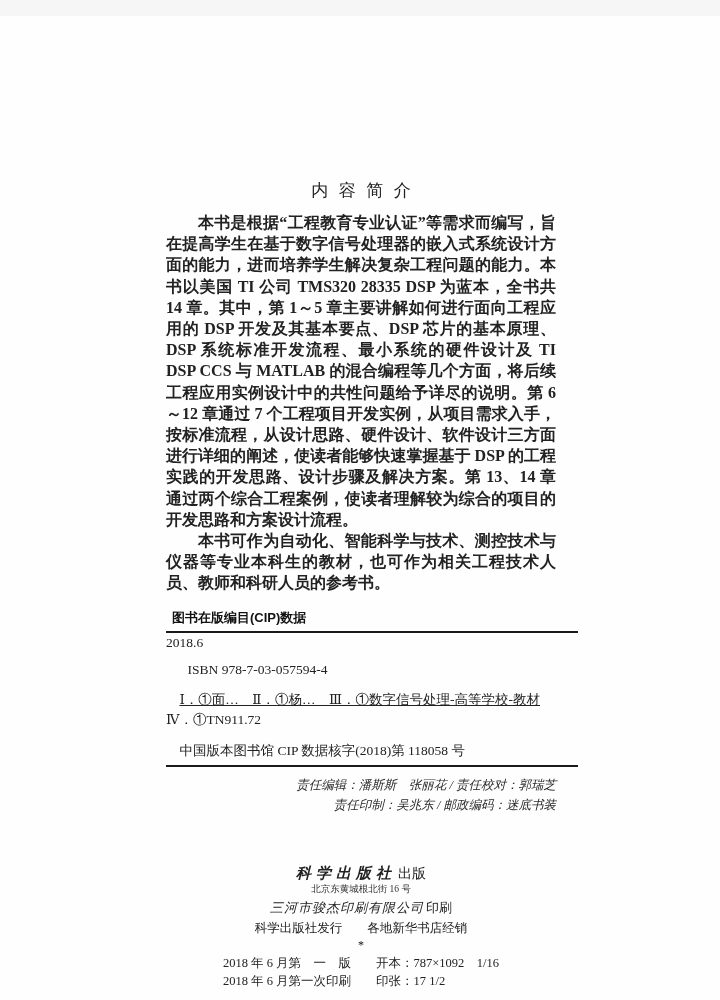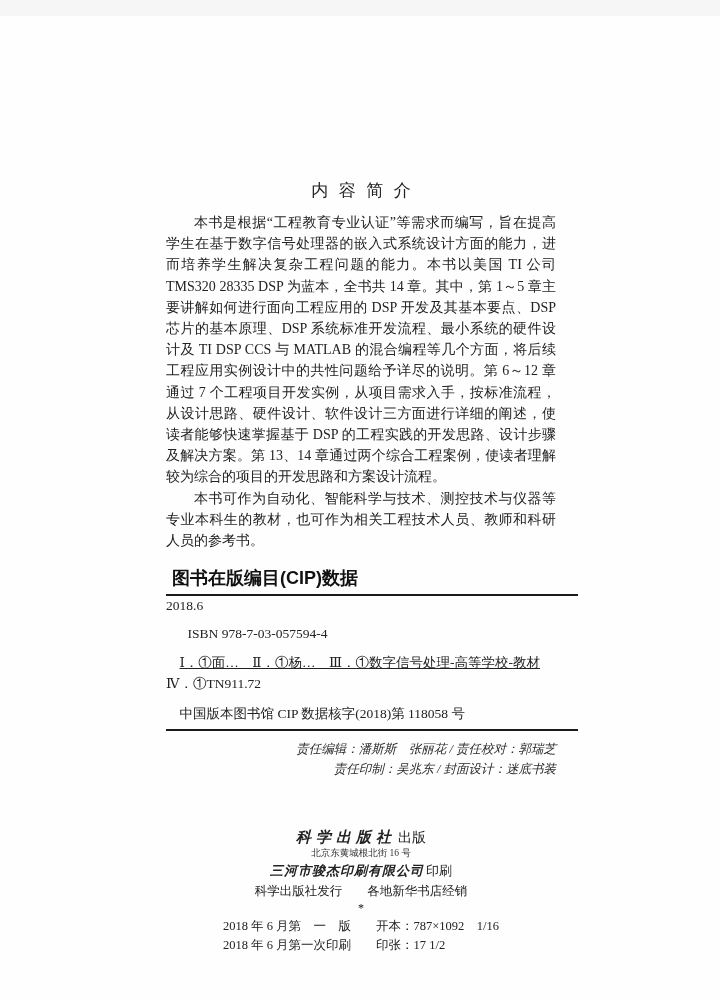--- a/index.html
+++ b/index.html
@@ -24,32 +24,33 @@
     font-size: 17px;
     line-height: 24px;
     font-weight: 400;
     text-align: center;
     letter-spacing: 0.62em;
     text-indent: 0.62em;
     color: #222;
   }
   .body-para {
     margin: 0;
-    font-size: 14px;
+    font-size: 16px;
     line-height: 21.2px;
     text-align: justify;
     text-indent: 2em;
     color: #222;
+    font-weight: bold;
   }
   .body-para.first { margin-top: 9px; }
   .cip-block { margin-top: 15px; }
   .cip-header {
     margin: 0 0 0 6px;
     font-family: "Liberation Sans", "DejaVu Sans", sans-serif;
-    font-size: 18px;
+    font-size: 13px;
     font-weight: 700;
     color: #111;
   }
   .cip-rule {
     width: 412px;
     height: 0;
     border: none;
     border-top: 2px solid #1a1a1a;
     margin: 4px 0 0 0;
   }
@@ -85,21 +86,21 @@
   .brand-name {
     font-weight: 700;
     font-style: italic;
     font-size: 15px;
     letter-spacing: 5px;
     margin-right: 2px;
     text-align: right;
   }
   .imprint-small { font-size: 9.5px; line-height: 13.5px; color: #333; }
   .printer-line { font-size: 13px; line-height: 18px; margin-top: 2px !important; }
-  .printer-name { font-weight: 700; font-style: italic; letter-spacing: 1px; margin-right: 2px; }
+  .printer-name { font-weight: 400; font-style: italic; letter-spacing: 1px; margin-right: 2px; }
   .distribution-line { font-size: 12.5px; line-height: 17px; margin-top: 3px !important; }
   .star-line { font-size: 12px; line-height: 12px; margin-top: 2px !important; color: #111; }
   .edition-block {
     display: inline-block;
     text-align: left;
     margin-top: 3px;
   }
   .edition-block p { font-size: 12.5px; line-height: 18.5px; }
 </style>
 </head>
@@ -119,21 +120,21 @@
       <p class="cip-line cip-year">2018.6</p>
       <p class="cip-line cip-isbn">ISBN 978-7-03-057594-4</p>
       <p class="cip-line cip-class1">Ⅰ．①面…　Ⅱ．①杨…　Ⅲ．①数字信号处理-高等学校-教材</p>
       <p class="cip-line cip-class2">Ⅳ．①TN911.72</p>
       <p class="cip-line cip-registry">中国版本图书馆 CIP 数据核字(2018)第 118058 号</p>
       <hr class="cip-rule bottom">
     </div>
 
     <div class="staff">
       <p>责任编辑：潘斯斯　张丽花 / 责任校对：郭瑞芝</p>
-      <p>责任印制：吴兆东 / 封面设计：迷底书装</p>
+      <p>责任印制：吴兆东 / 邮政编码：迷底书装</p>
     </div>
 
     <div class="imprint">
       <p class="brand-line"><span class="brand-name">科学出版社</span><span>出版</span></p>
       <p class="imprint-small">北京东黄城根北街 16 号</p>
       <p class="printer-line"><span class="printer-name">三河市骏杰印刷有限公司</span><span>印刷</span></p>
       <p class="distribution-line">科学出版社发行　　各地新华书店经销</p>
       <p class="star-line">*</p>
       <div class="edition-block">
         <p>2018 年 6 月第　一　版　　开本：787×1092　1/16</p>

